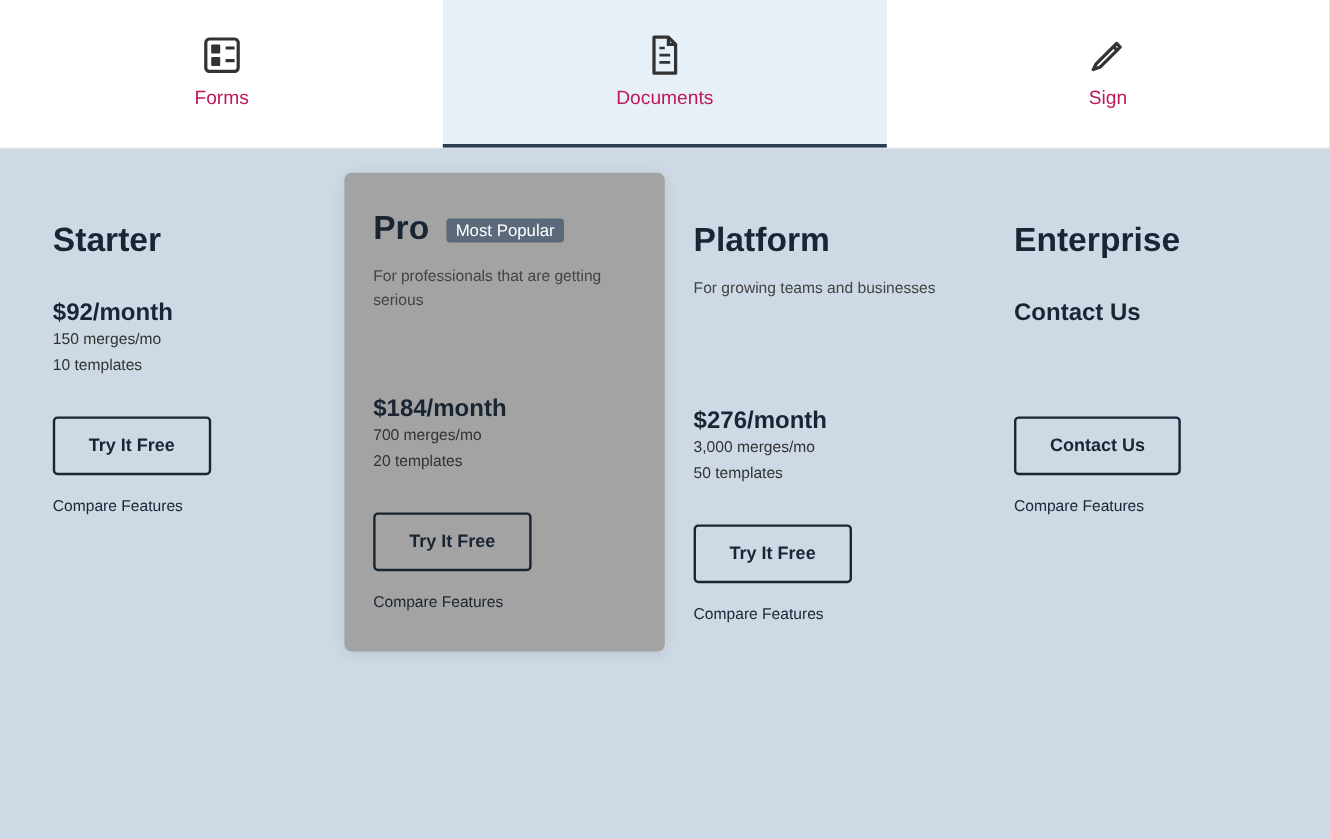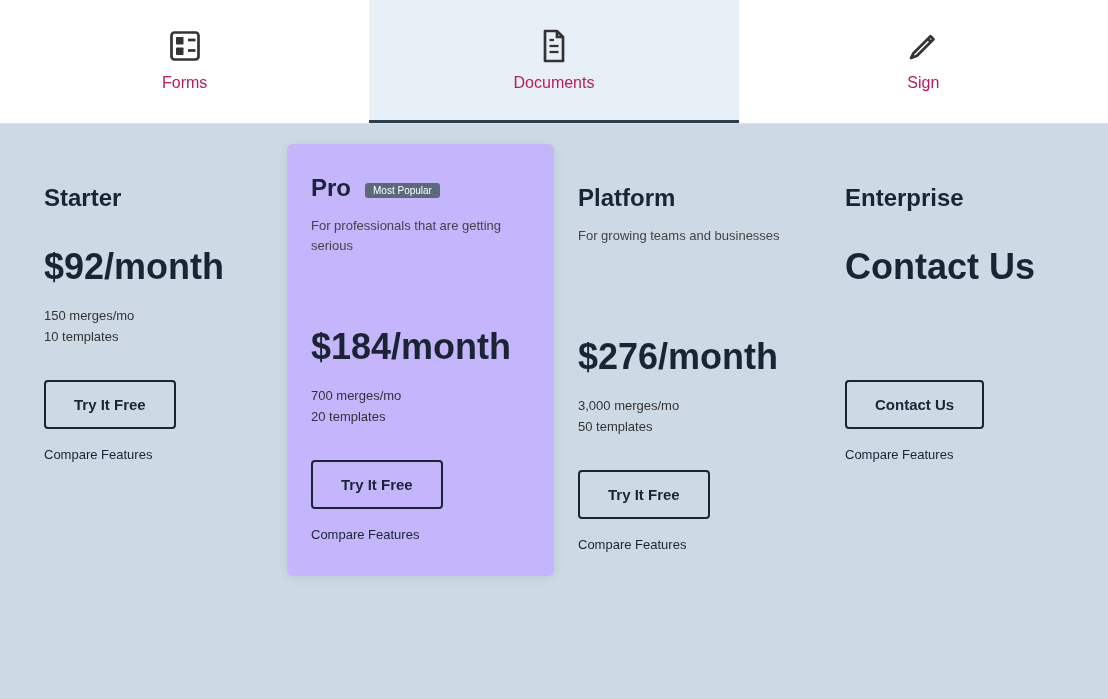--- a/index.html
+++ b/index.html
@@ -56,61 +56,61 @@
       flex: 1;
       background: transparent;
       padding: 30px 24px 24px 24px;
       display: flex;
       flex-direction: column;
       gap: 0;
       max-width: 277px;
     }
 
     .plan-card.popular {
-      background: #c4b5fd;
+      background: #a3a3a3;
       border-radius: 6px;
       box-shadow: 0 2px 12px rgba(0,0,0,0.08);
       padding-top: 30px;
       margin-top: -10px;
       padding-bottom: 14px;
     }
 
     .plan-name {
-      font-size: 24px;
+      font-size: 28px;
       font-weight: 700;
       color: #1a2533;
       margin-bottom: 4px;
     }
 
     .plan-badge {
       display: inline-block;
       background: #5a6a7a;
       color: #fff;
-      font-size: 10px;
+      font-size: 14px;
       padding: 2px 8px;
       border-radius: 3px;
       margin-left: 10px;
       vertical-align: middle;
       font-weight: 400;
     }
 
     .plan-description {
       font-size: 13px;
       color: #444;
       margin-top: 10px;
       line-height: 1.5;
       min-height: 80px;
     }
 
     .plan-price {
-      font-size: 36px;
+      font-size: 20px;
       font-weight: 700;
       color: #1a2533;
       margin-top: 30px;
-      margin-bottom: 18px;
+      margin-bottom: 0;
     }
 
     .plan-merges {
       font-size: 13px;
       color: #333;
       line-height: 1.6;
       min-height: 50px;
     }
 
     .plan-button {

